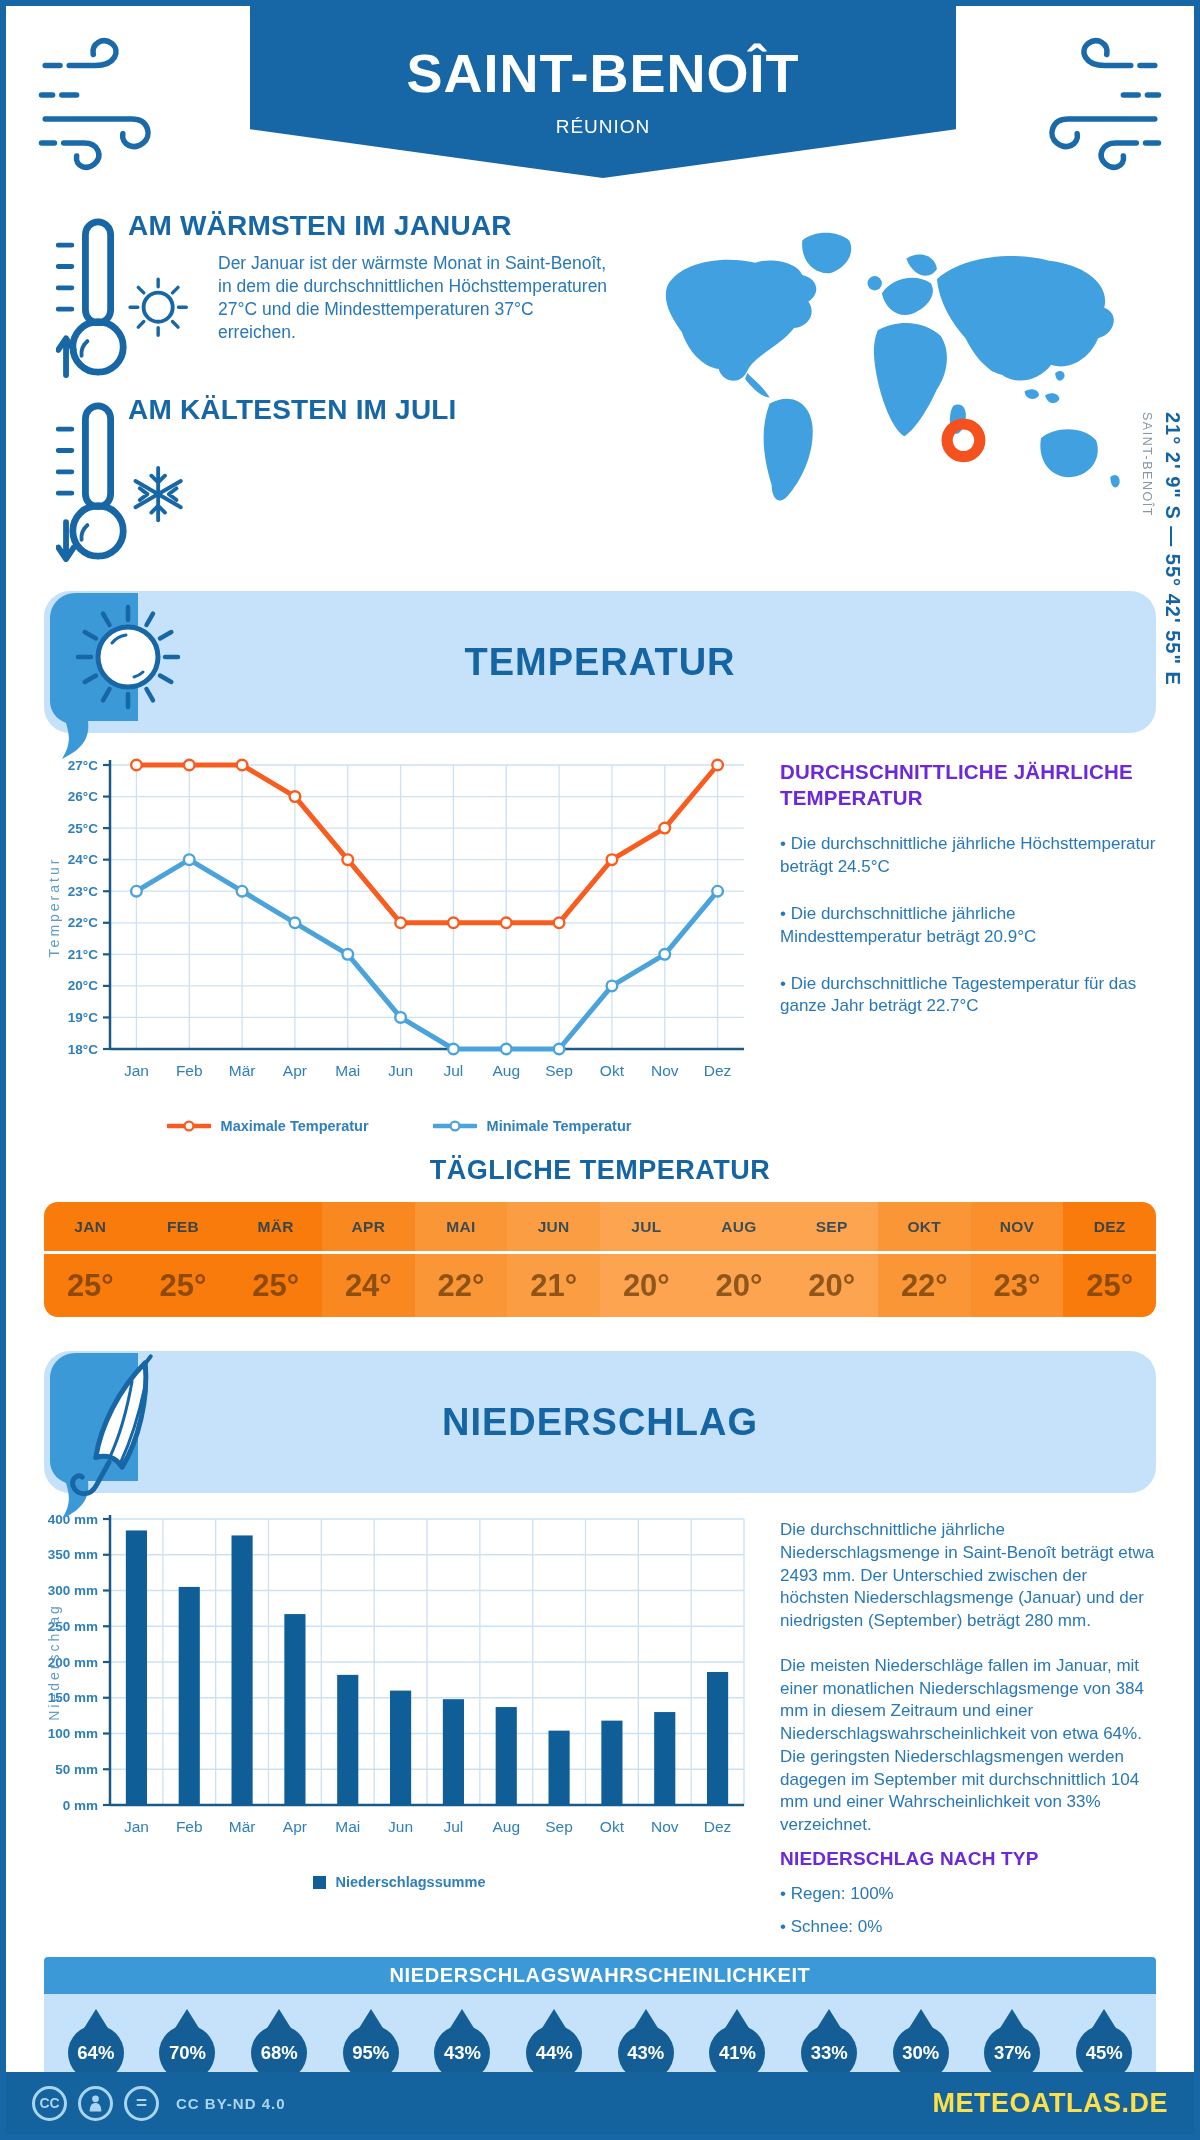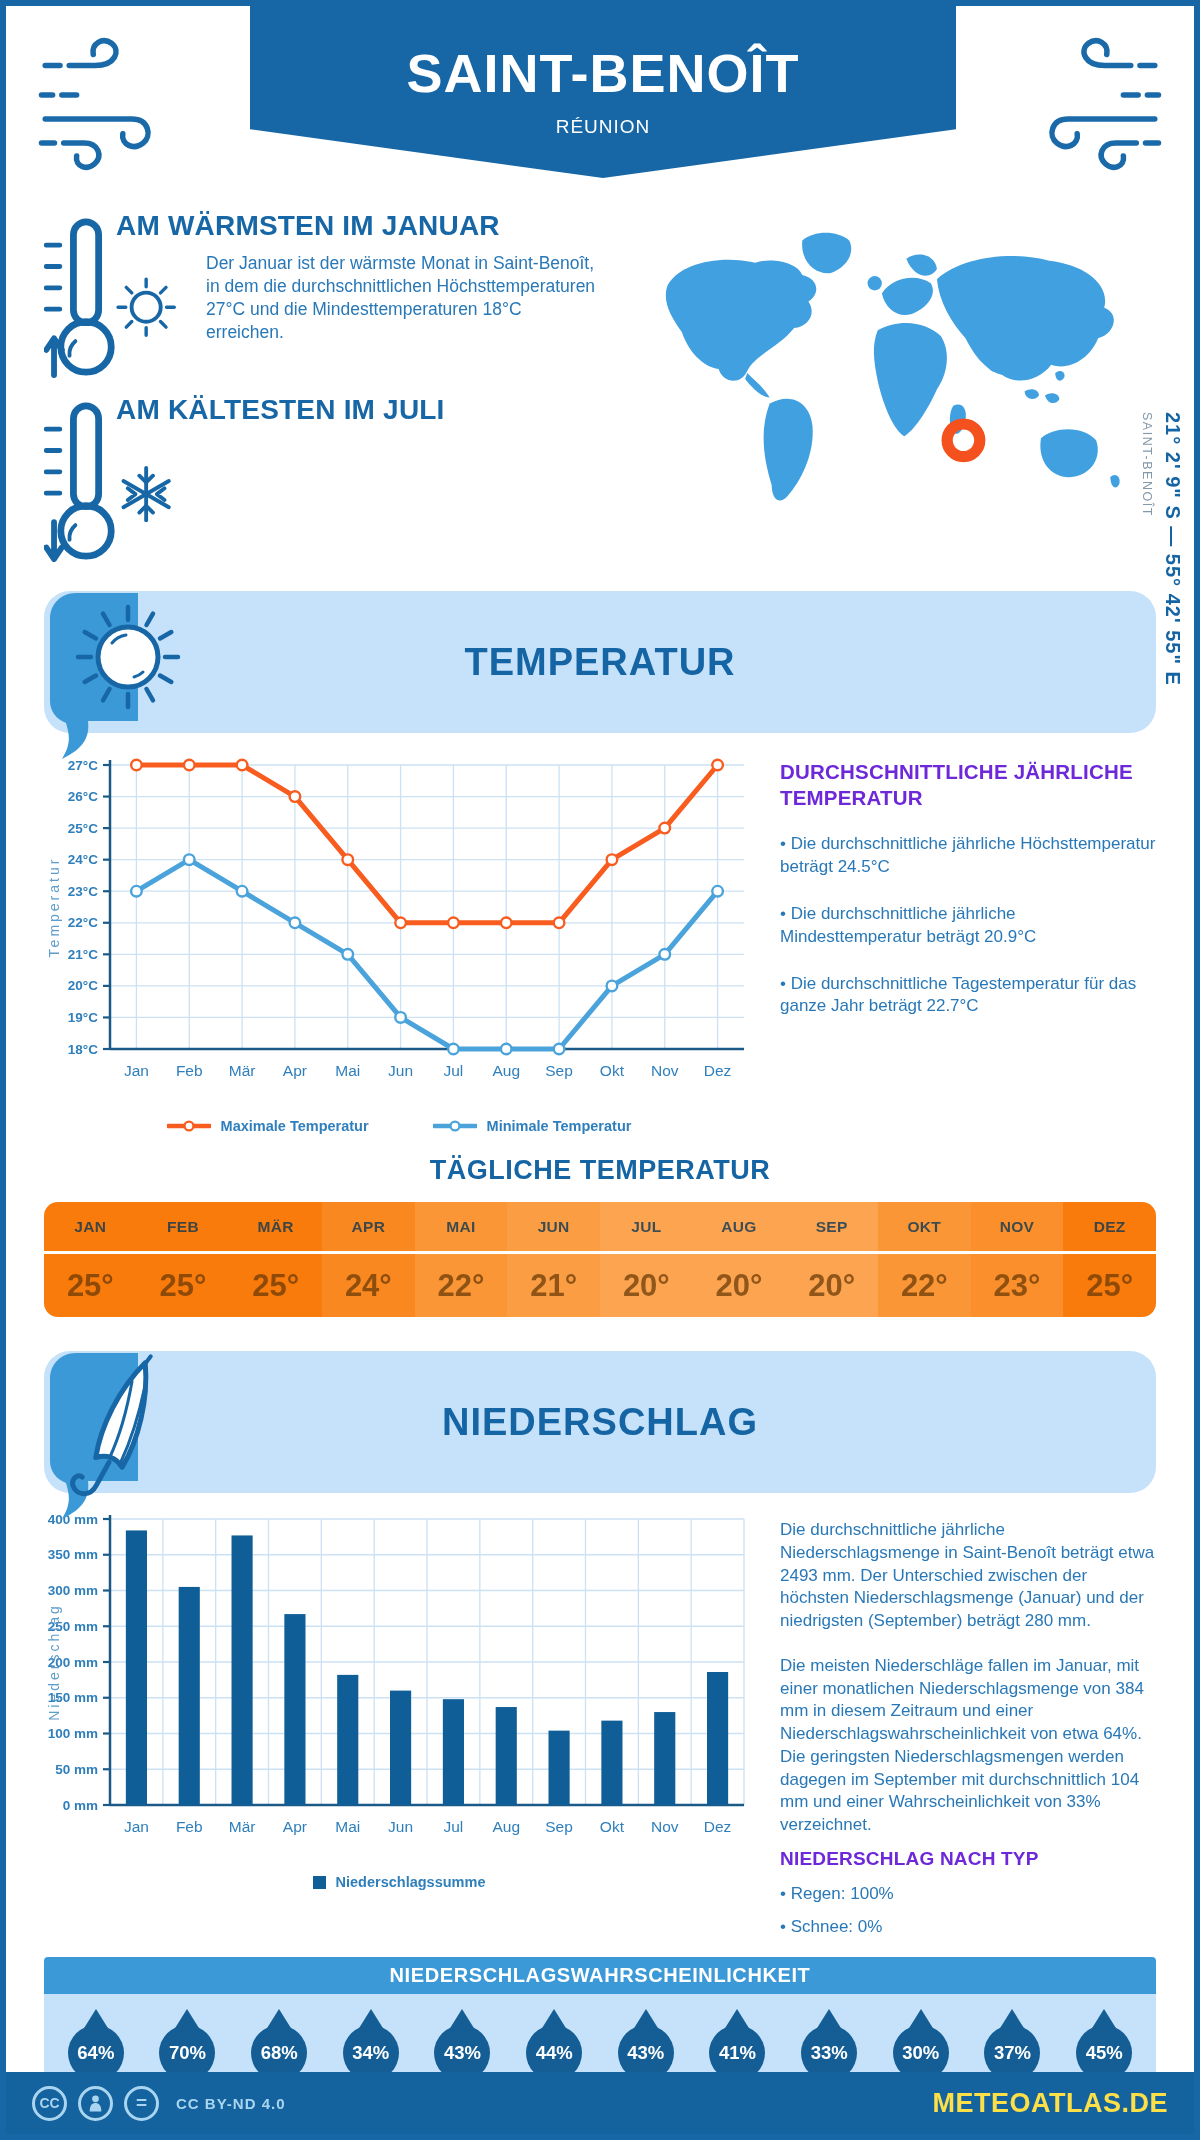--- a/index.html
+++ b/index.html
@@ -17,21 +17,21 @@
   .title-banner{position:absolute;left:244px;top:-2px;width:706px;height:174px;background:var(--blue-dark);
     clip-path:polygon(0 0,100% 0,100% 72%,50% 100%,0 72%);text-align:center;padding-top:38px;}
   .city-title{font-size:54px;font-weight:bold;color:#fff;letter-spacing:1px;}
   .region-subtitle{font-size:19px;color:#fff;margin-top:12px;letter-spacing:1px;}
   .wind{position:absolute;top:26px;width:120px;height:152px;}
   .wind-left{left:30px;}
   .wind-right{right:30px;transform:scaleX(-1);}
 
   
   .intro{position:relative;height:372px;}
-  .facts{position:absolute;left:38px;top:4px;width:560px;}
+  .facts{position:absolute;left:50px;top:4px;width:560px;}
   .fact{position:relative;padding-left:162px;min-height:158px;margin-bottom:26px;}
   .fact-icon{position:absolute;left:0;top:8px;width:150px;height:160px;}
   .fact h2{font-size:28px;color:var(--blue-dark);margin-left:-90px;margin-bottom:10px;letter-spacing:0.2px;}
   .fact p{font-size:17.5px;line-height:1.32;color:var(--blue-text);}
   .world-map{position:absolute;left:642px;top:14px;width:482px;height:306px;}
   .geo{position:absolute;right:10px;top:206px;height:320px;writing-mode:vertical-rl;}
   .geo-coords{font-size:20px;font-weight:bold;color:#1565A4;letter-spacing:1px;}
   .geo-city{font-size:12.5px;color:#8598A9;letter-spacing:1.5px;margin-block-start:7px;}
 
   
@@ -113,21 +113,21 @@
         <svg class="fact-icon" viewBox="0 0 150 165" fill="none" stroke="#1766A5" stroke-linecap="round" stroke-linejoin="round">
           <path d="M0 28 H14 M0 50 H14 M0 72 H14 M0 94 H14" stroke-width="5"></path>
           <rect x="28" y="4" width="26" height="104" rx="13" stroke-width="7"></rect>
           <circle cx="41" cy="133" r="26" stroke-width="7"></circle>
           <path d="M24 142 A17 17 0 0 1 30 127" stroke-width="4"></path>
           <path d="M8 162 L8 126 M0 136 L8 124 L16 136" stroke-width="6"></path>
           <circle cx="103" cy="92" r="15" stroke-width="4"></circle>
           <path d="M124 92H132M117.8 106.8L123.5 112.5M103 113V121M88.2 106.8L82.5 112.5M82 92H74M88.2 77.2L82.5 71.5M103 71V63M117.8 77.2L123.5 71.5" stroke-width="3.5"></path>
         </svg>
         <h2>AM WÄRMSTEN IM JANUAR</h2>
-        <p>Der Januar ist der wärmste Monat in Saint-Benoît, in dem die durchschnittlichen Höchsttemperaturen 27°C und die Mindesttemperaturen 18°C erreichen.</p>
+        <p>Der Januar ist der wärmste Monat in Saint-Benoît, in dem die durchschnittlichen Höchsttemperaturen 27°C und die Mindesttemperaturen 37°C erreichen.</p>
       </div>
       <div class="fact">
         <svg class="fact-icon" viewBox="0 0 150 165" fill="none" stroke="#1766A5" stroke-linecap="round" stroke-linejoin="round">
           <path d="M0 28 H14 M0 50 H14 M0 72 H14 M0 94 H14" stroke-width="5"></path>
           <rect x="28" y="4" width="26" height="104" rx="13" stroke-width="7"></rect>
           <circle cx="41" cy="133" r="26" stroke-width="7"></circle>
           <path d="M24 142 A17 17 0 0 1 30 127" stroke-width="4"></path>
           <path d="M8 124 L8 160 M0 150 L8 162 L16 150" stroke-width="6"></path>
           <g stroke-width="4">
             <path d="M103 68 V122"></path>
@@ -459,21 +459,21 @@
           <div class="prob-month">FEB</div>
         </div>
         <div class="prob-cell">
           <div class="drop">
             <span>68%</span>
           </div>
           <div class="prob-month">MÄR</div>
         </div>
         <div class="prob-cell">
           <div class="drop">
-            <span>34%</span>
+            <span>95%</span>
           </div>
           <div class="prob-month">APR</div>
         </div>
         <div class="prob-cell">
           <div class="drop">
             <span>43%</span>
           </div>
           <div class="prob-month">MAI</div>
         </div>
         <div class="prob-cell">

